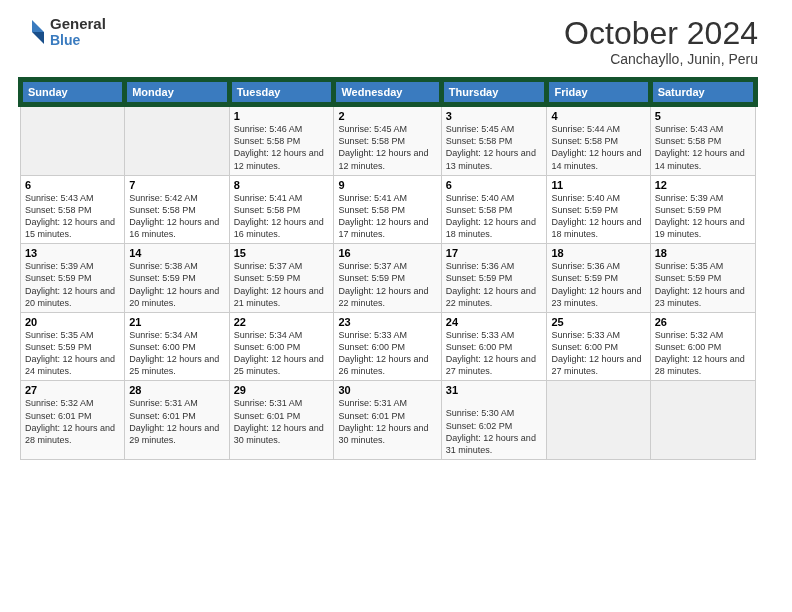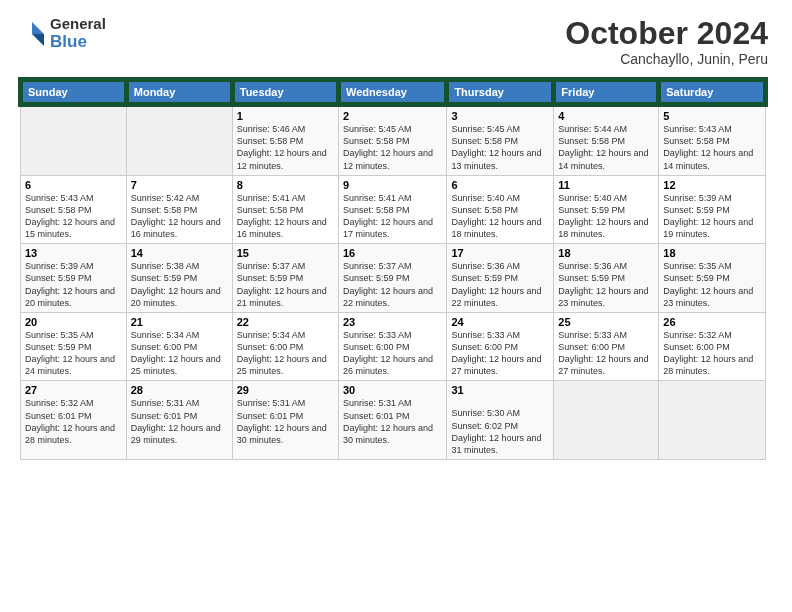--- a/index.html
+++ b/index.html
@@ -6,21 +6,21 @@
     body {
       font-family: Arial, sans-serif;
       background: #fff;
       width: 792px;
       height: 612px;
       overflow: hidden;
     }
     .page {
       width: 792px;
       height: 494px;
-      padding: 16px 24px 10px 18px;
+      padding: 16px 34px 10px 18px;
       background: #fff;
     }
     .header {
       display: flex;
       justify-content: space-between;
       align-items: flex-start;
       margin-bottom: 10px;
     }
     .logo {
       display: flex;
@@ -30,35 +30,35 @@
       display: flex;
       flex-direction: column;
       line-height: 1.1;
     }
     .logo-general {
       font-size: 15px;
       font-weight: bold;
       color: #333;
     }
     .logo-blue {
-      font-size: 17px;
+      font-size: 14px;
       font-weight: bold;
       color: #3a7bbf;
     }
     .logo-icon {
       width: 28px;
       height: 28px;
       margin-right: 4px;
     }
     .title-block {
       text-align: right;
     }
     .month-title {
       font-size: 32px;
-      font-weight: bold;
+      font-weight: normal;
       color: #333;
       line-height: 1.1;
     }
     .location {
       font-size: 14px;
       color: #404040;
     }
     .calendar {
       width: 100%;
       border-collapse: collapse;

